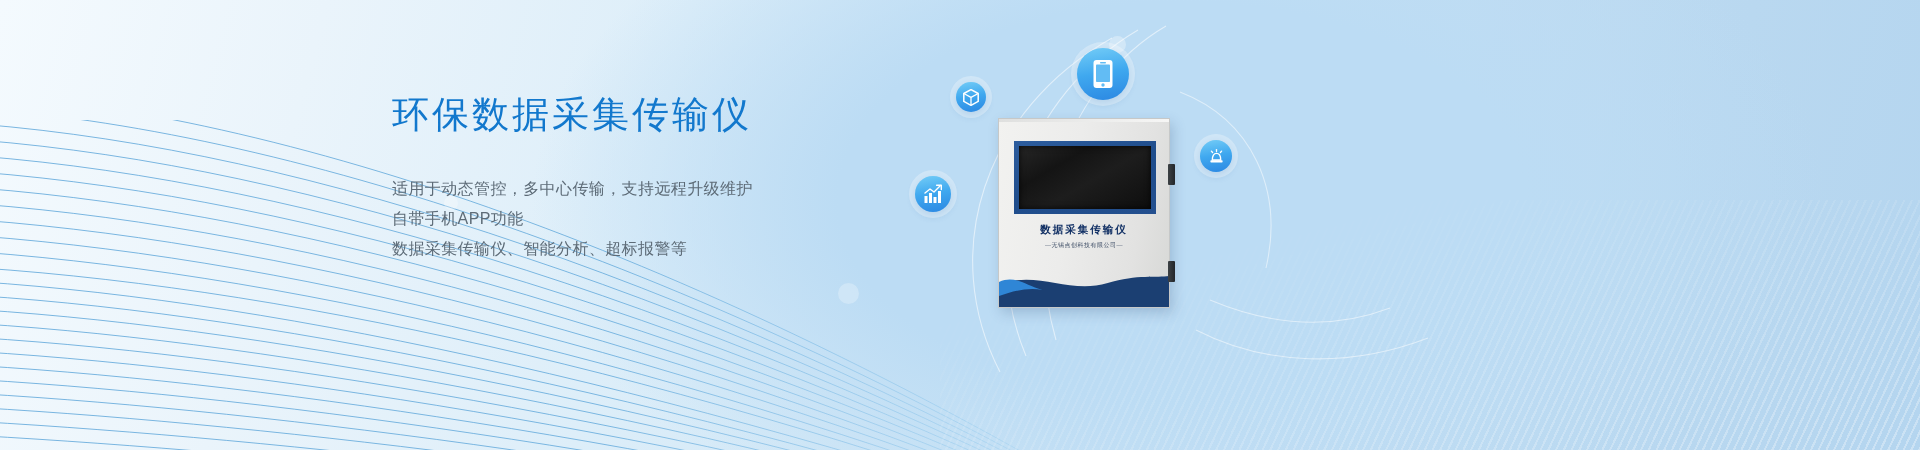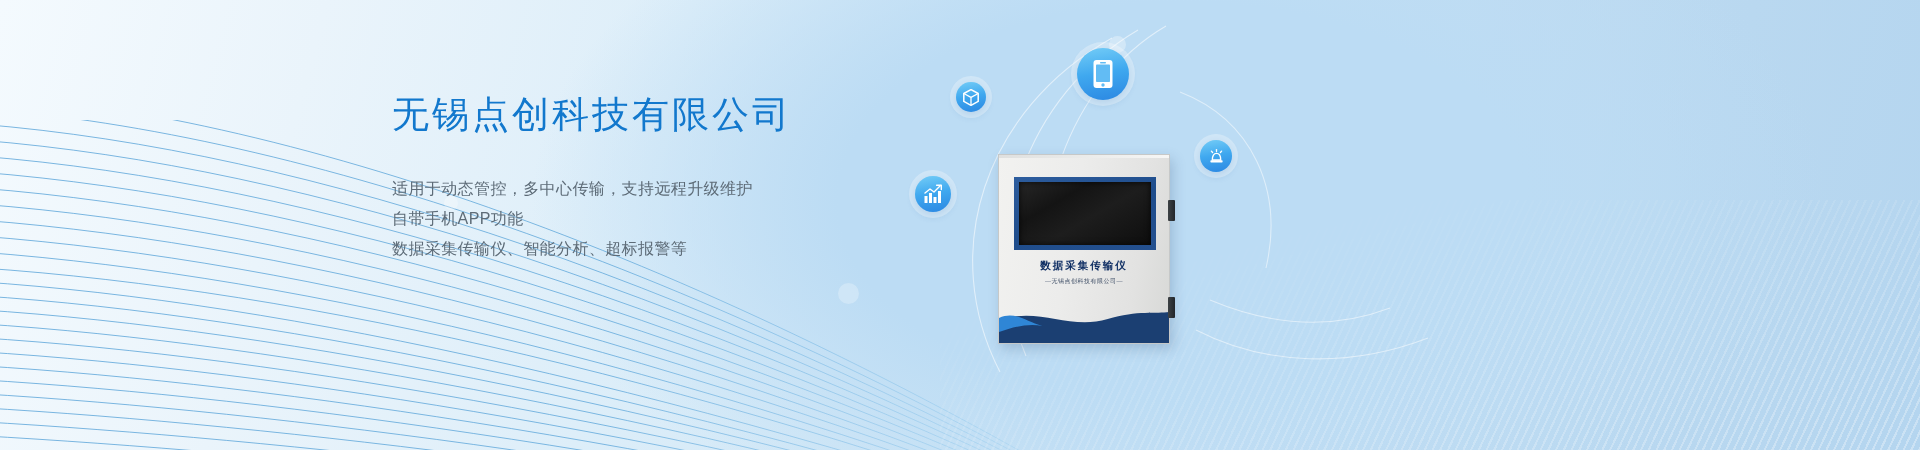--- a/index.html
+++ b/index.html
@@ -54,21 +54,20 @@
 
   .orbit{ position:absolute; left:0; top:0; width:760px; height:450px; pointer-events:none; }
   .orbit svg{ width:100%; height:100%; display:block; }
 
   
   .cabinet{
     position:absolute; left:118px; top:118px; width:172px; height:190px;
     background:linear-gradient(100deg,#f2f2f0 0%,#ececeb 42%,#e2e2e1 78%,#d7d8d6 100%);
     border:1px solid #c6c8c8;
     box-shadow:3px 5px 12px rgba(40,70,110,0.22);
-    margin-top:36px;
   }
   .cab-top-edge{
     position:absolute; left:0; top:0; right:0; height:3px;
     background:linear-gradient(to right,#dfe0df,#f6f6f5);
   }
   .screen-frame{
     position:absolute; left:15px; top:22px; width:142px; height:73px;
     background:linear-gradient(160deg,#2d5d9e 0%,#1f4d8c 50%,#24508f 100%);
     padding:5px;
   }
@@ -158,21 +157,21 @@
   </div>
 
   <div class="hatch"></div>
 
   <div class="bokeh" style="left:1109px; top:36px;  width:17px; height:17px;"></div>
   <div class="bokeh" style="left:838px;  top:283px; width:21px; height:21px; background:rgba(255,255,255,0.26);"></div>
   <div class="bokeh" style="left:1052px; top:238px; width:13px; height:13px; background:rgba(255,255,255,0.22);"></div>
   <div class="bokeh" style="left:444px;  top:196px; width:14px; height:14px; background:rgba(255,255,255,0.30);"></div>
 
   <div class="copy">
-    <h1 class="headline">无锡点创科技有限公司</h1>
+    <h1 class="headline">环保数据采集传输仪</h1>
     <div class="sub">
       <p class="sub-line">适用于动态管控，多中心传输，支持远程升级维护</p>
       <p class="sub-line">自带手机APP功能</p>
       <p class="sub-line">数据采集传输仪、智能分析、超标报警等</p>
     </div>
   </div>
 
   <div class="device-area">
 
     <div class="orbit">

